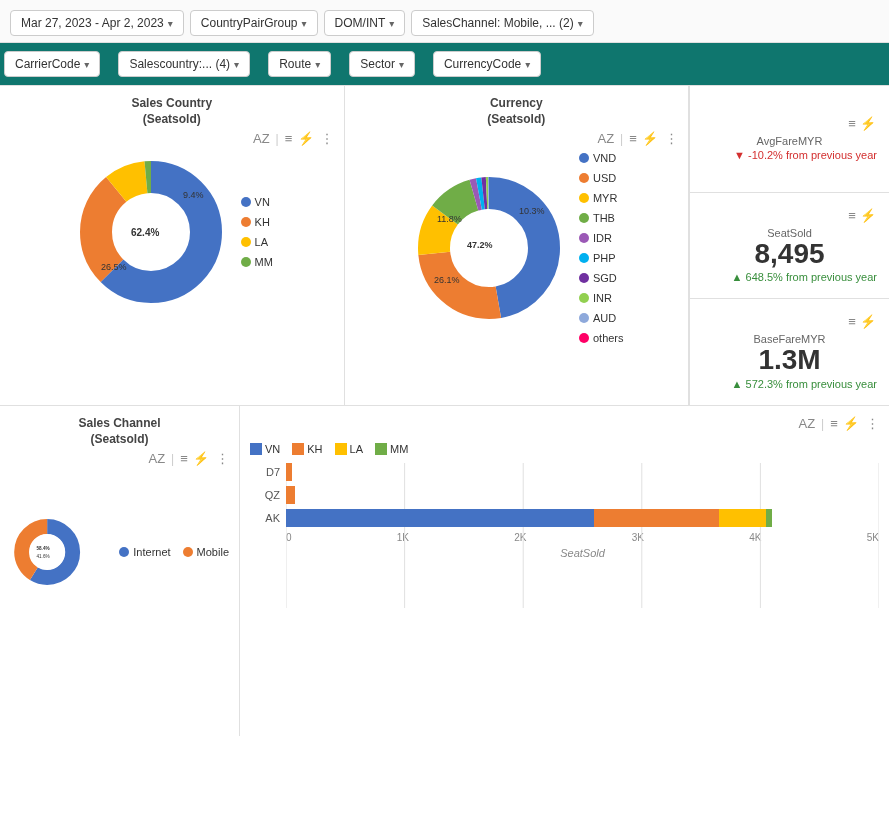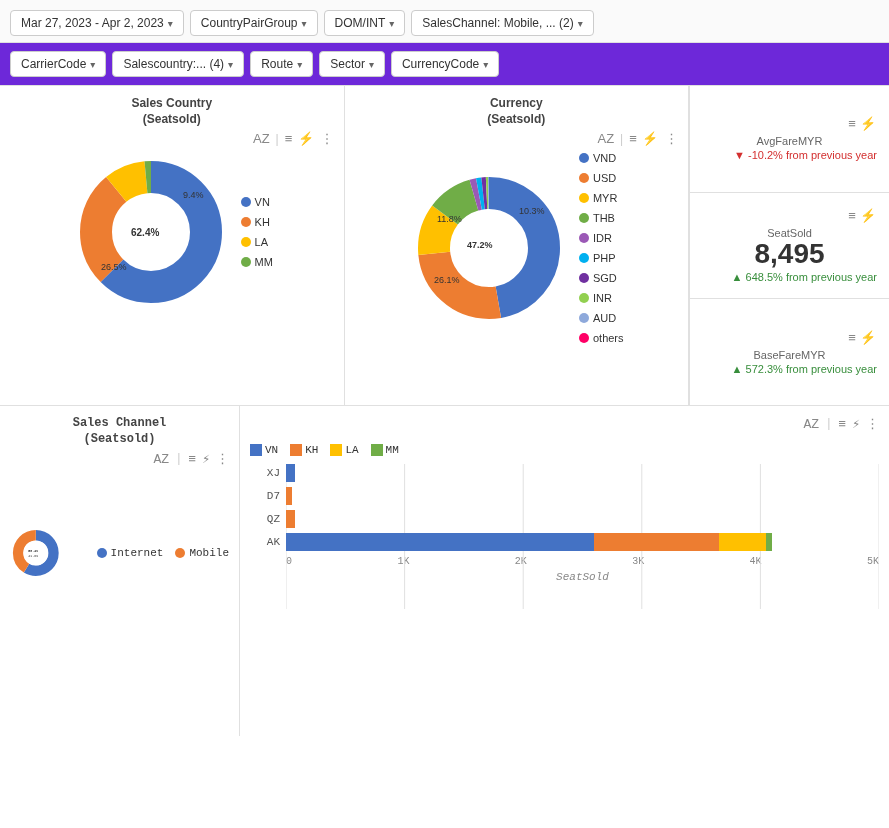--- a/index.html
+++ b/index.html
@@ -11,22 +11,22 @@
     }
     .filter-btn {
       display: flex; align-items: center; gap: 4px;
       border: 1px solid #ccc; border-radius: 4px; padding: 5px 10px;
       background: #fff; cursor: pointer; font-size: 12px; color: #333;
       white-space: nowrap;
     }
     .filter-btn .chevron { font-size: 10px; color: #666; }
 
     .second-filters {
-      display: flex; flex-wrap: wrap; gap: 6px; padding: 8px 10px;
-      border-bottom: 1px solid #e0e0e0; background: #6d28d9;
+      display: flex; flex-wrap: wrap; gap: 18px; padding: 8px 4px;
+      border-bottom: 1px solid #e0e0e0; background: #0f766e;
     }
 
     .main-content { display: flex; flex-direction: column; }
 
     
     .charts-row-top {
       display: flex; height: 320px; border-bottom: 1px solid #e0e0e0;
     }
 
     .chart-panel {
@@ -60,21 +60,21 @@
     .kpi-card:last-child { border-bottom: none; }
     .kpi-toolbar { display: flex; align-items: center; gap: 5px; justify-content: flex-end; margin-bottom: 4px; }
     .kpi-label { font-size: 11px; color: #666; text-align: center; }
     .kpi-value { font-size: 28px; font-weight: bold; text-align: center; color: #333; line-height: 1.1; }
     .kpi-change { font-size: 11px; text-align: right; margin-top: 2px; }
     .kpi-change.down { color: #d32f2f; }
     .kpi-change.up { color: #388e3c; }
 
     
     .charts-row-bottom {
-      display: flex; height: 330px; font-family: Liberation Mono, monospace;
+      display: flex; height: 330px;
     }
     .chart-panel-left {
       width: 240px; flex-shrink: 0; border-right: 1px solid #e0e0e0; padding: 10px; position: relative;
     }
     .chart-panel-right {
       flex: 1; padding: 10px; position: relative;
     }
 
     
     .bar-chart-area { margin-top: 8px; position: relative; }
@@ -263,20 +263,21 @@
         <div class="kpi-label">SeatSold</div>
         <div class="kpi-value">8,495</div>
         <div class="kpi-change up">▲ 648.5% from previous year</div>
       </div>
       <div class="kpi-card">
         <div class="kpi-toolbar">
           <span class="chart-toolbar-icon">≡</span>
           <span class="chart-toolbar-icon">⚡</span>
         </div>
         <div class="kpi-label">BaseFareMYR</div>
+        <div class="kpi-value">1.3M</div>
         <div class="kpi-change up">▲ 572.3% from previous year</div>
       </div>
     </div>
   </div>
 
   <div class="charts-row-bottom">
 
     <div class="chart-panel-left">
       <div class="chart-title">
         <span>Sales Channel</span><br>
@@ -349,26 +350,20 @@
 
           <svg style="position:absolute;top:0;left:36px;right:0;bottom:28px;" width="calc(100% - 36px)" height="158">
             <line x1="0%" y1="0" x2="0%" y2="145" stroke="#e0e0e0" stroke-width="1"></line>
             <line x1="20%" y1="0" x2="20%" y2="145" stroke="#e0e0e0" stroke-width="1"></line>
             <line x1="40%" y1="0" x2="40%" y2="145" stroke="#e0e0e0" stroke-width="1"></line>
             <line x1="60%" y1="0" x2="60%" y2="145" stroke="#e0e0e0" stroke-width="1"></line>
             <line x1="80%" y1="0" x2="80%" y2="145" stroke="#e0e0e0" stroke-width="1"></line>
             <line x1="100%" y1="0" x2="100%" y2="145" stroke="#e0e0e0" stroke-width="1"></line>
           </svg>
 
-          <div class="bar-row">
-            <div class="bar-label">XJ</div>
-            <div class="bar-track">
-              <div class="bar-segment" style="width:1.5%;background:#4472C4"></div>
-            </div>
-          </div>
 
 
           <div class="bar-row">
             <div class="bar-label">D7</div>
             <div class="bar-track">
               <div class="bar-segment" style="width:1.0%;background:#ED7D31"></div>
             </div>
           </div>
 
           <div class="bar-row">

